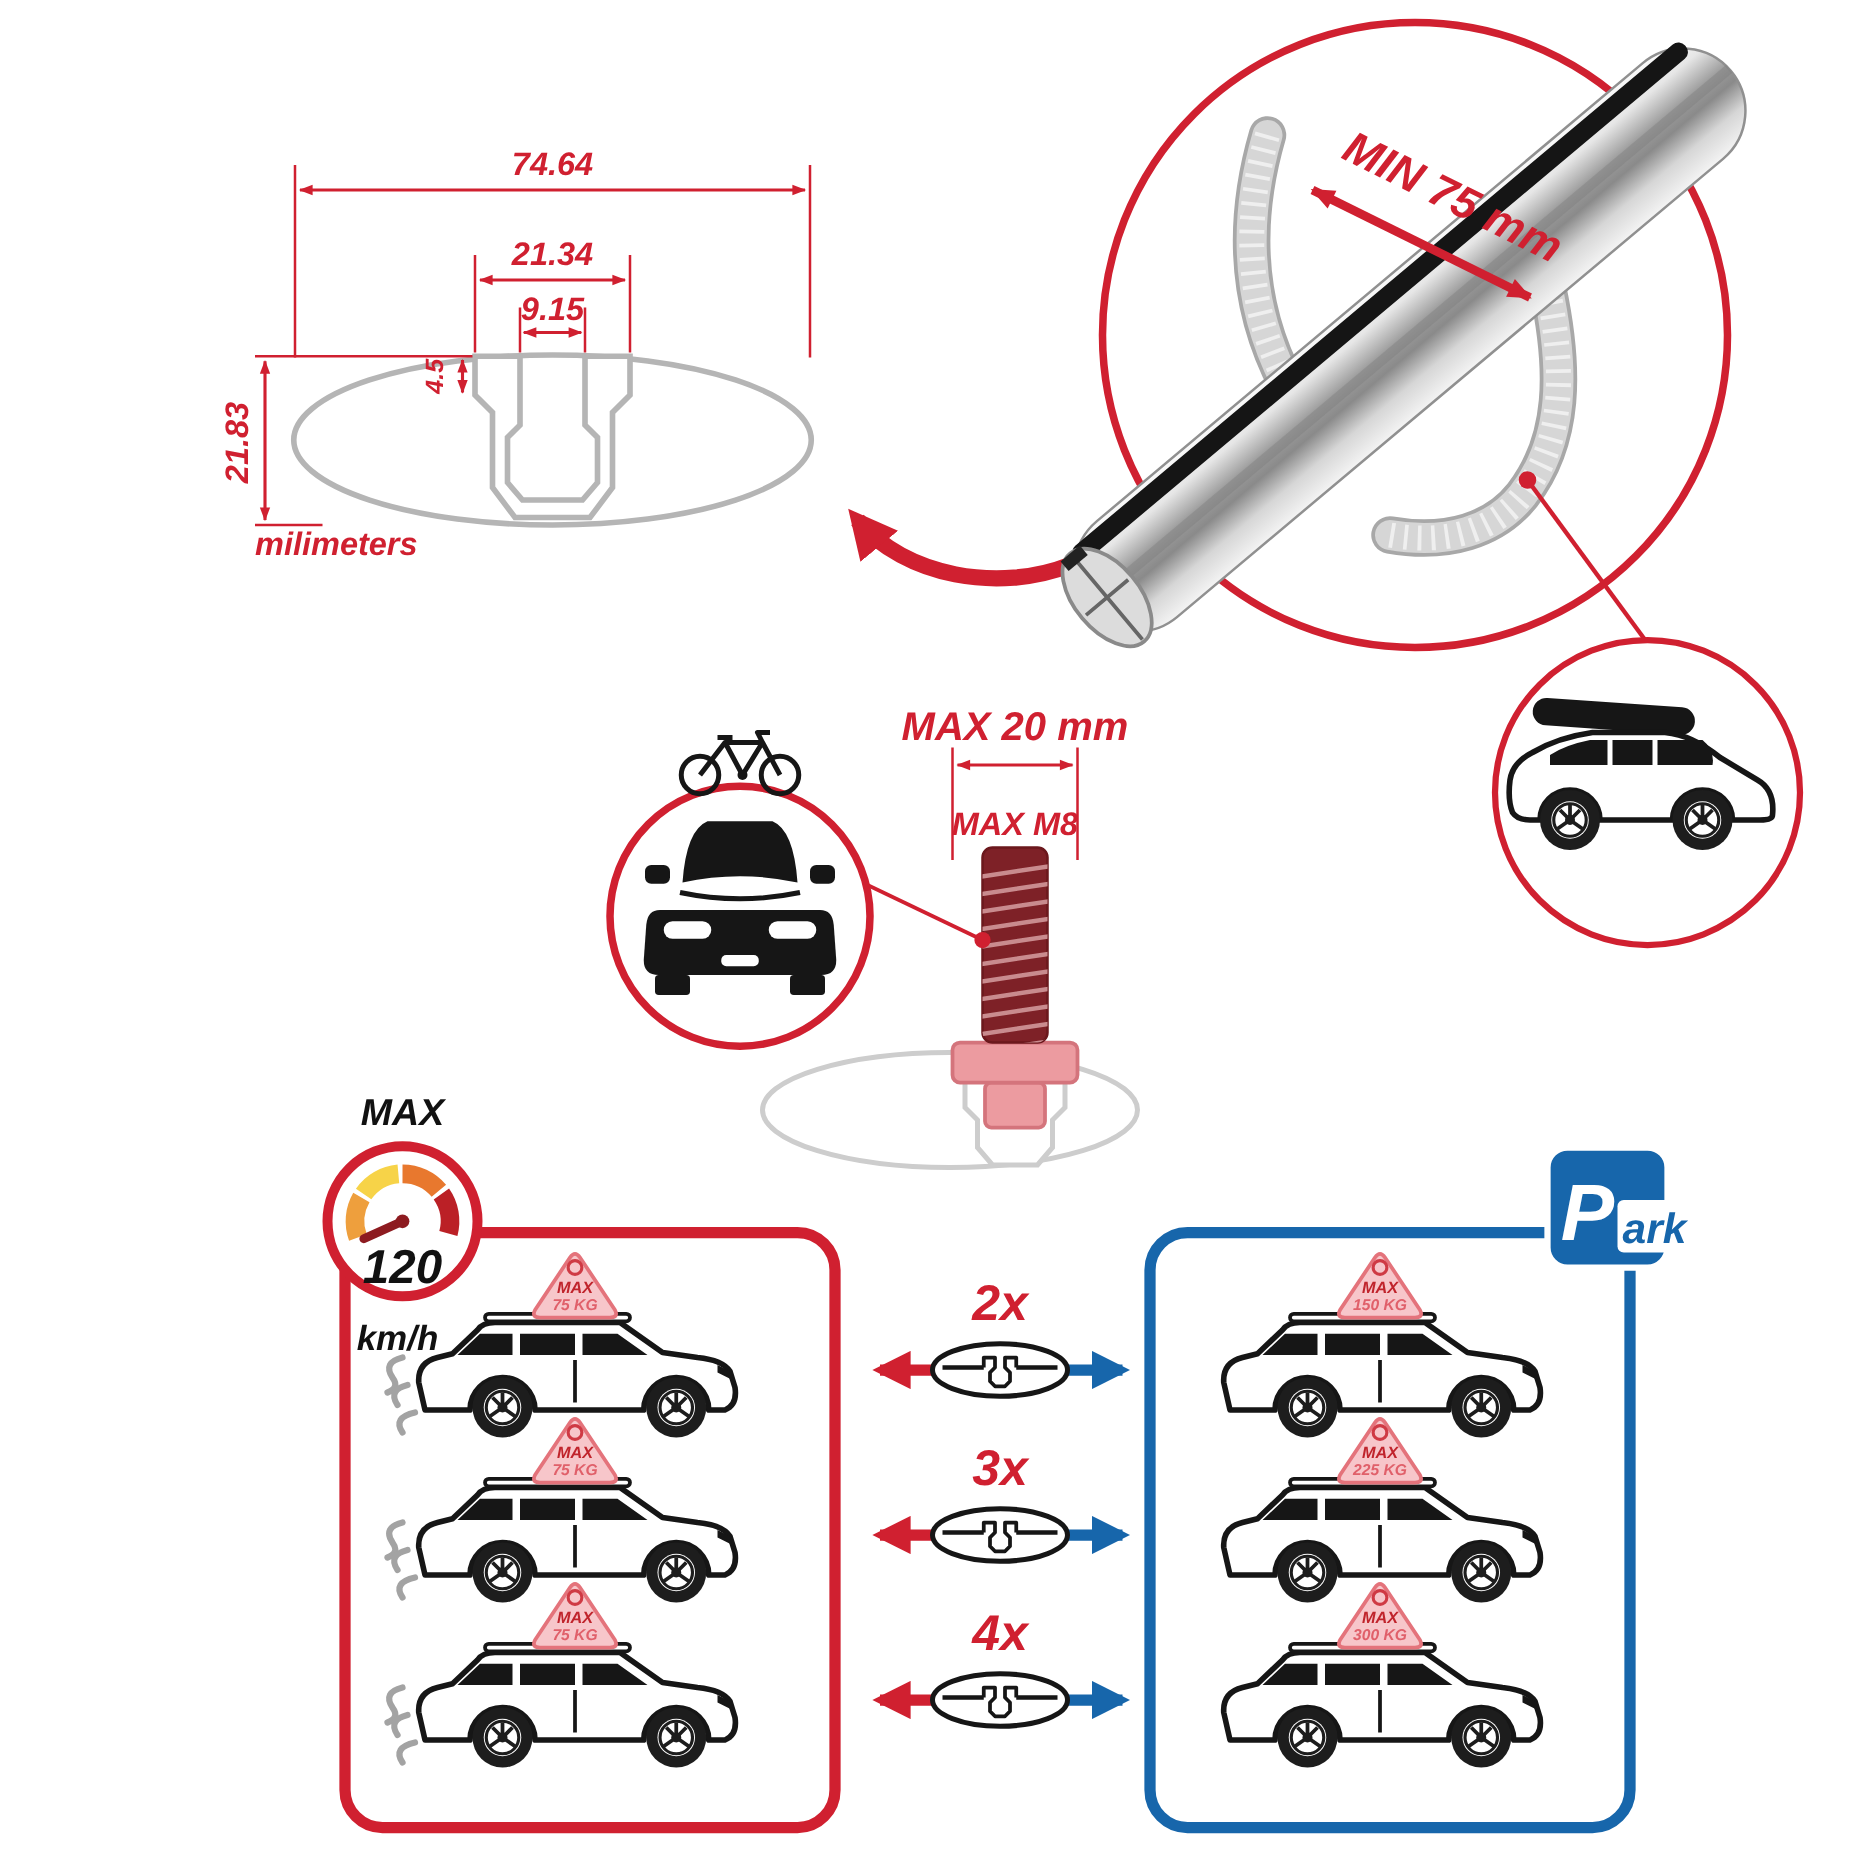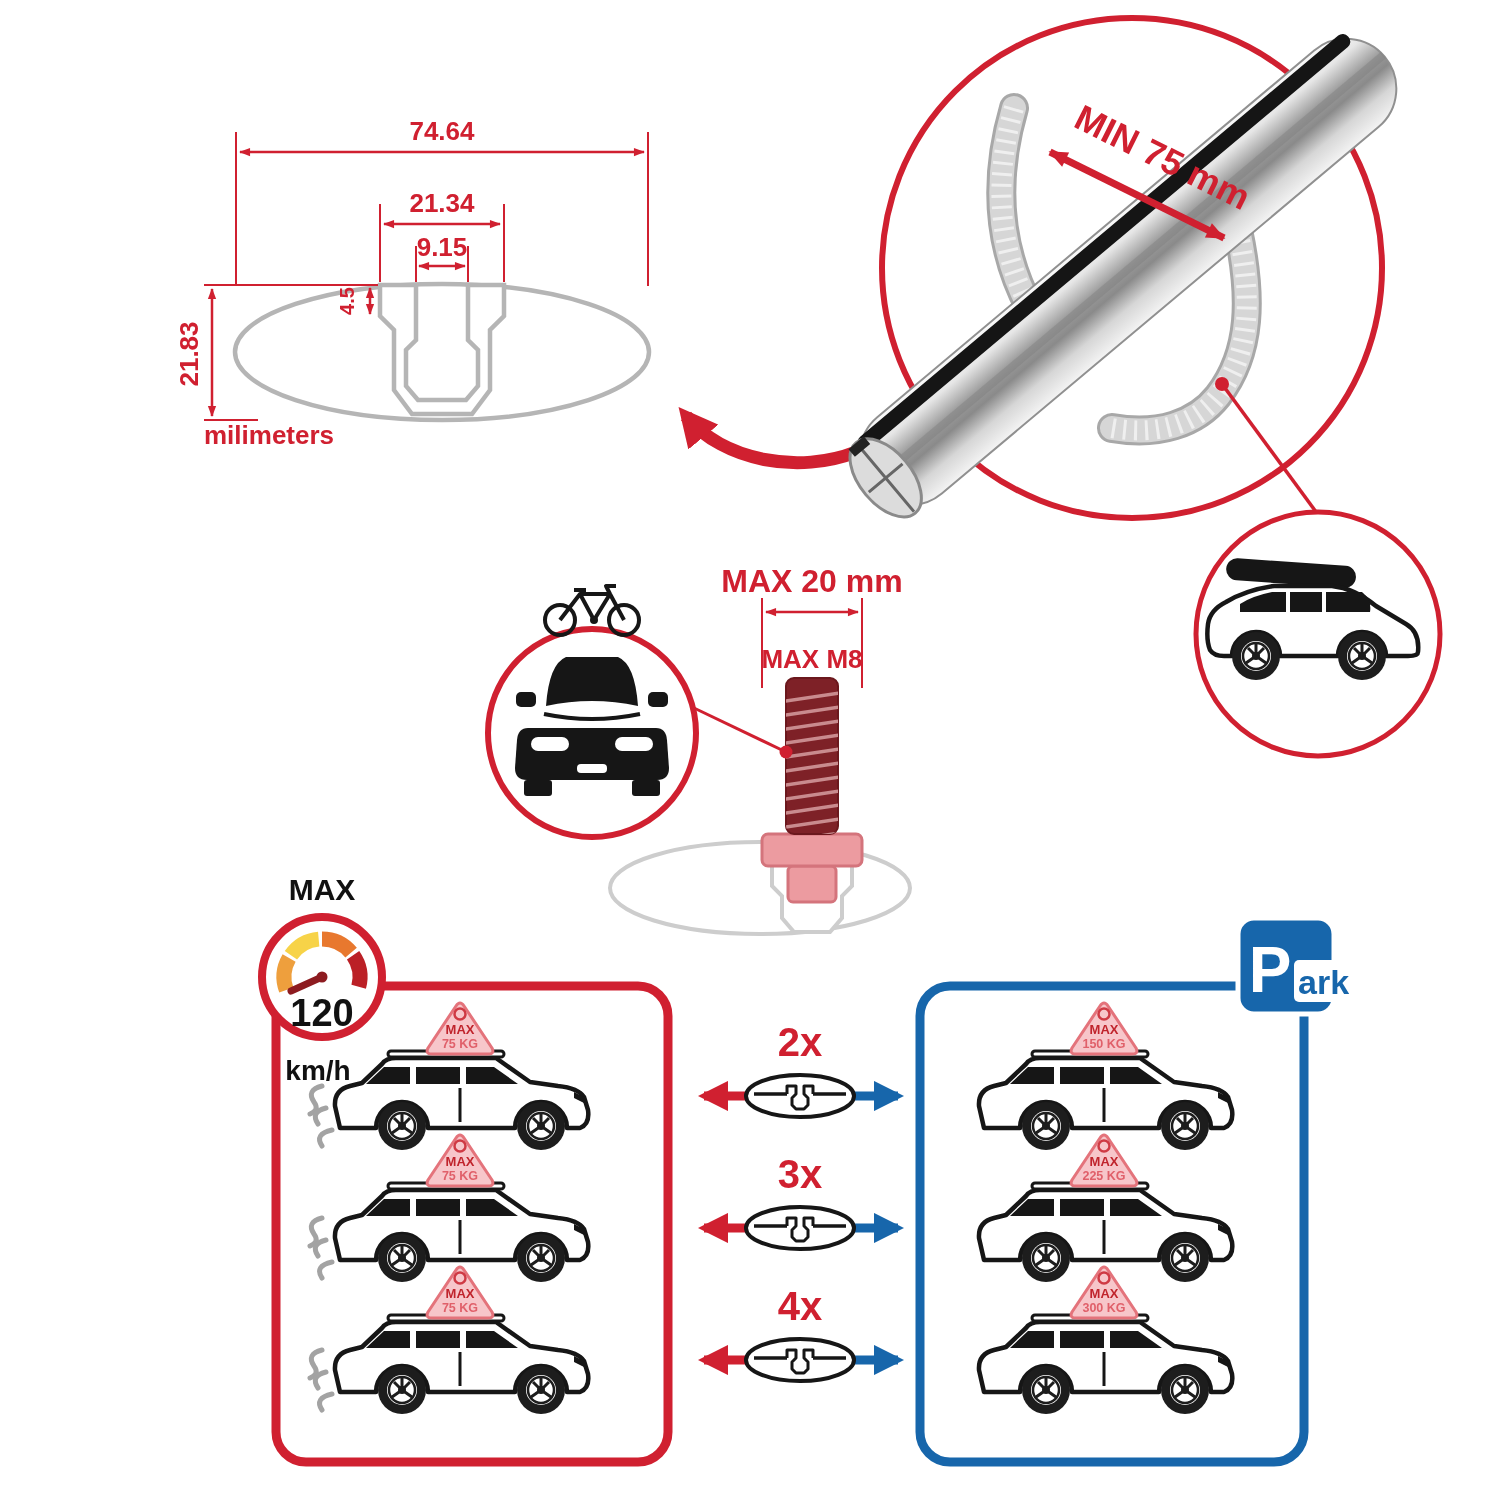--- a/index.html
+++ b/index.html
@@ -1,17 +1,17 @@
 <!DOCTYPE html>
 <html><head>
 <meta charset="utf-8">
 <style>
   html,body { margin:0; padding:0; background:#ffffff; }
   .canvas { position:relative; width:1500px; height:1500px; background:#fff;
-            font-family:"Liberation Sans", sans-serif; overflow:hidden; }
+            font-family:"Liberation Sans", sans-serif; overflow:hidden;font-style:italic; }
   svg { display:block; }
   svg text { font-family:"Liberation Sans", sans-serif; }
   .dimline  { stroke:#d02030; stroke-width:2.5; fill:none; }
   .extline  { stroke:#d02030; stroke-width:2;   fill:none; }
   .dimtxt   { fill:#d02030; font-weight:700; font-size:26px; text-anchor:middle; }
   .smalldim { fill:#d02030; font-weight:700; font-size:20px; text-anchor:middle; }
   .redbig   { fill:#d02030; font-weight:700; }
   .graysh   { stroke:#b5b5b5; fill:#ffffff; stroke-width:4.5; }
   .carline  { stroke:#161616; stroke-width:4.5; fill:#ffffff; stroke-linejoin:round; }
   .blkfill  { fill:#161616; }

